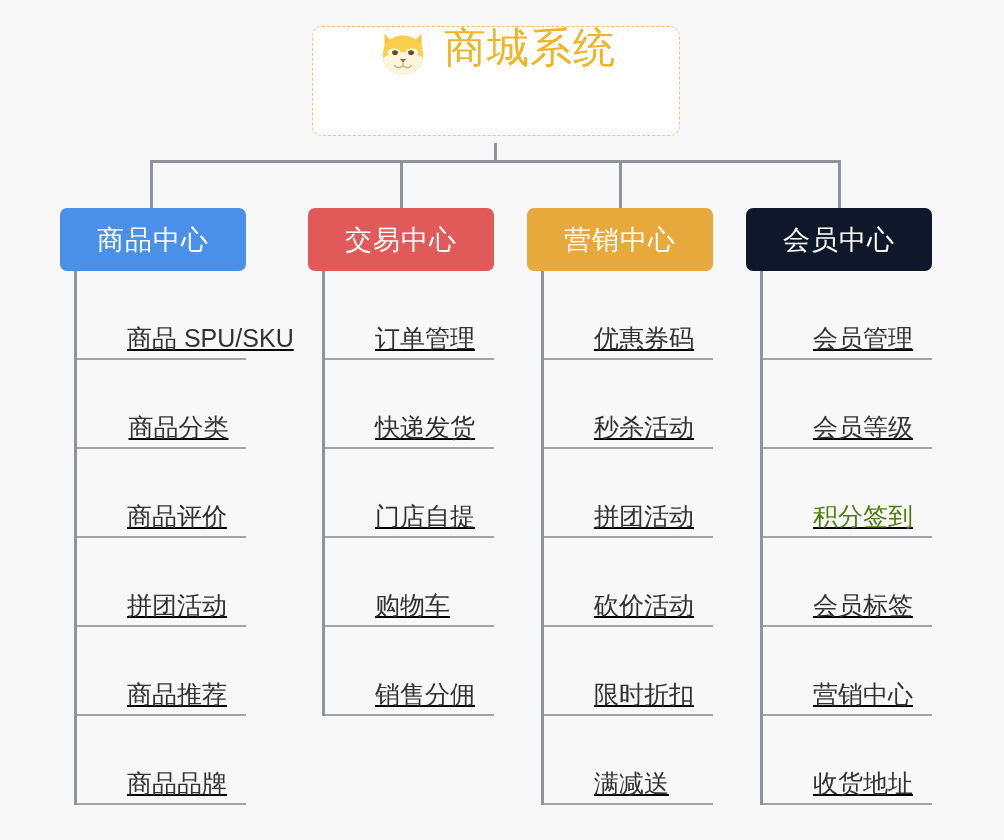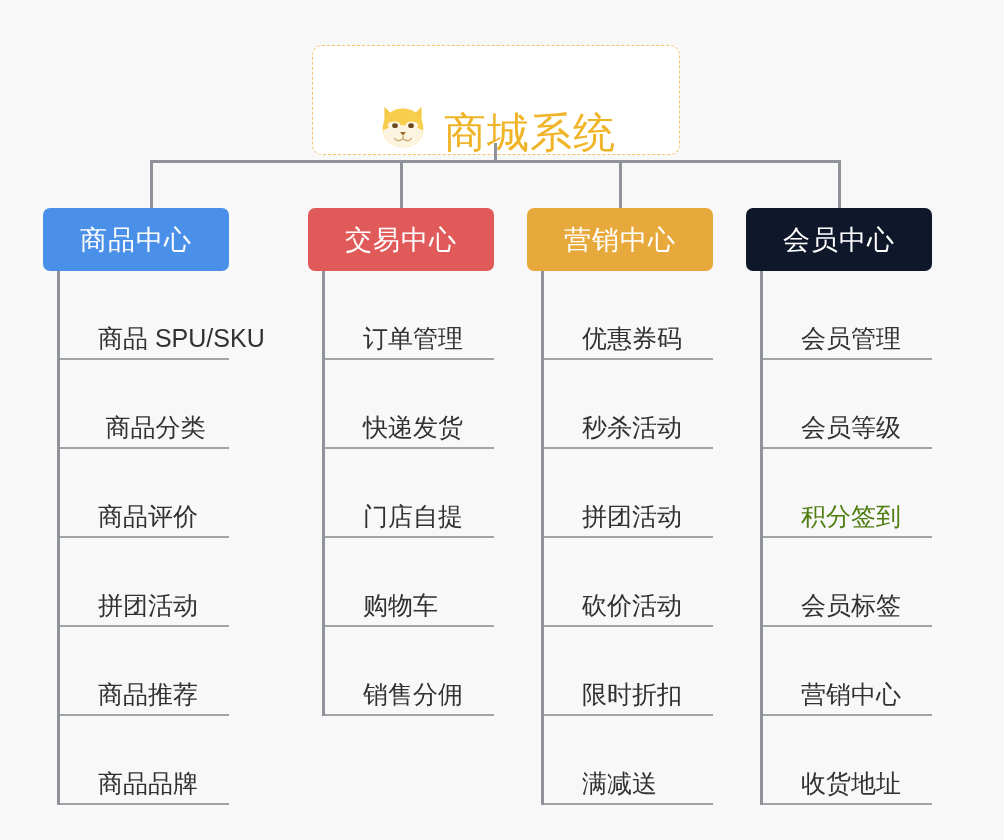--- a/index.html
+++ b/index.html
@@ -20,29 +20,29 @@
   #mindmap {
     position: relative;
     width: 1004px;
     height: 840px;
   }
 
   
   .root-node {
     position: absolute;
     left: 312px;
-    top: 45px;
+    top: 26px;
     width: 368px;
     height: 110px;
     background: #ffffff;
     border: 1px dashed #f0c26a;
     border-radius: 10px;
     box-sizing: border-box;
     display: flex;
-    align-items: flex-end;
+    align-items: flex-start;
     justify-content: center;
     gap: 14px;
   }
   .root-icon {
     width: 54px;
     height: 54px;
     flex: 0 0 54px;
     display: block;
   }
   .root-title {
@@ -104,21 +104,22 @@
     margin-left: 14px;
     box-sizing: border-box;
   }
   .leaf-item {
     height: 89px;
     display: flex;
     align-items: flex-end;
     box-sizing: border-box;
     border-bottom: 2px solid #a0a3a8;
     margin-left: -14px;
-    padding-left: 14px;
+    padding-left: 26px;
+    text-decoration: underline;
   }
   .leaf-label {
     font-size: 25px;
     color: #303133;
     line-height: 1.25;
     white-space: nowrap;
     padding: 0 16px 4px 24px;
     font-weight: 400;
   }
 </style>
@@ -145,21 +146,21 @@
     <div class="root-title" style="color: rgb(240, 180, 41);">商城系统</div>
   </div>
 
   <div class="conn conn-stem" style="background: rgb(144, 147, 153);"></div>
   <div class="conn conn-bus" style="background: rgb(144, 147, 153);"></div>
   <div class="conn conn-drop" style="left: 150px; background: rgb(144, 147, 153);"></div>
   <div class="conn conn-drop" style="left: 400px; background: rgb(144, 147, 153);"></div>
   <div class="conn conn-drop" style="left: 619px; background: rgb(144, 147, 153);"></div>
   <div class="conn conn-drop" style="left: 838px; background: rgb(144, 147, 153);"></div>
 
-  <div class="column" style="left:43px;width:186px">
+  <div class="column" style="left:60px;width:186px">
     <div class="col-header" style="background-color: rgb(74, 144, 232);">商品中心</div>
     <div class="leaf-list" style="border-left-color: rgb(144, 147, 153);">
       <div class="leaf-item" style="border-bottom-color: rgb(160, 163, 168);">
           <span class="leaf-label" style="color: rgb(48, 49, 51);">商品 SPU/SKU</span>
         </div>
       <div class="leaf-item" style="border-bottom-color: rgb(160, 163, 168); justify-content: center;">
           <span class="leaf-label" style="color: rgb(48, 49, 51);">商品分类</span>
         </div>
       <div class="leaf-item" style="border-bottom-color: rgb(160, 163, 168);">
           <span class="leaf-label" style="color: rgb(48, 49, 51);">商品评价</span>

